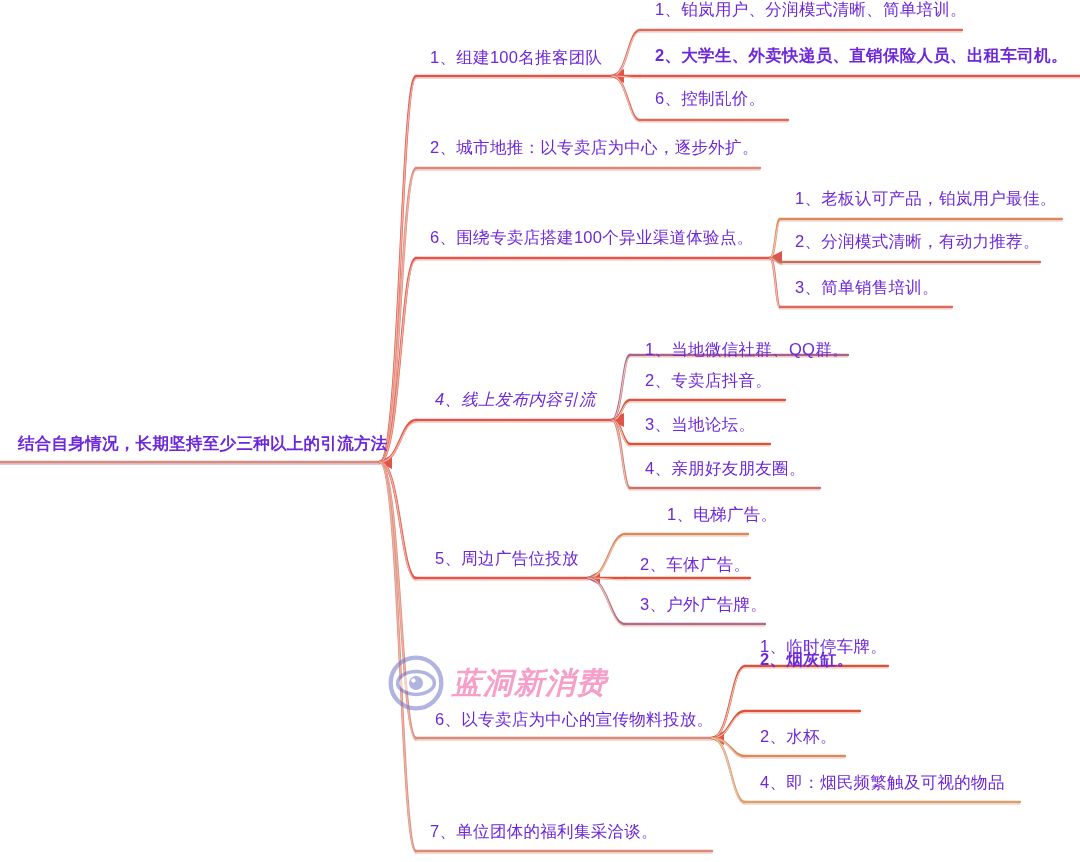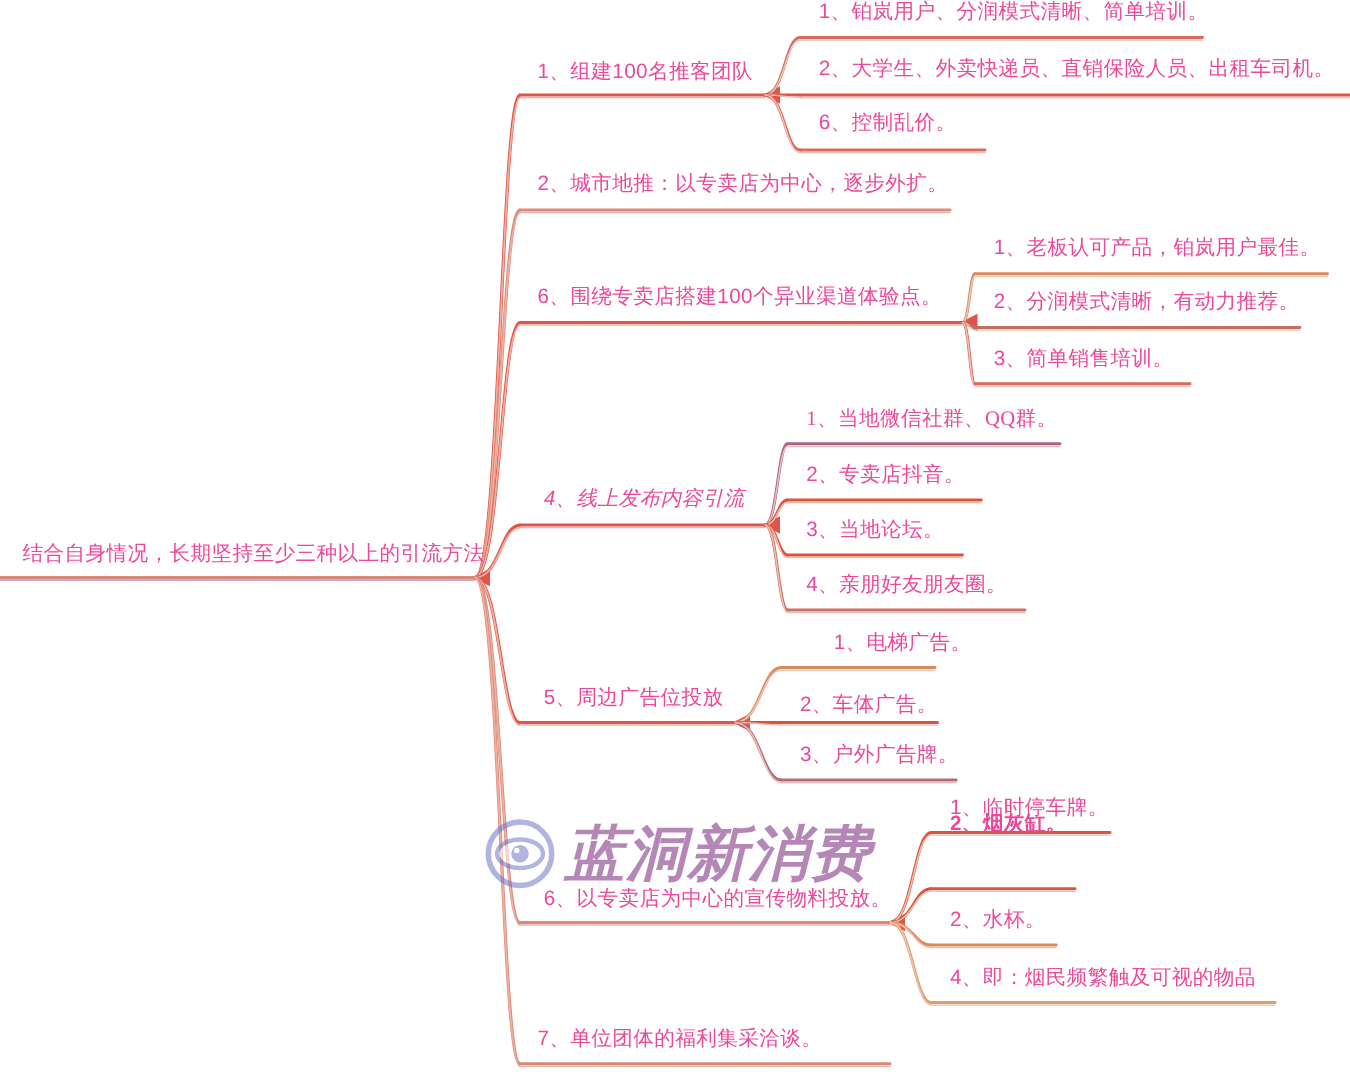--- a/index.html
+++ b/index.html
@@ -23,27 +23,27 @@
     position: absolute;
     left: 0;
     top: 0;
     width: 1080px;
     height: 862px;
     pointer-events: none;
   }
   .node {
     position: absolute;
     white-space: nowrap;
-    color: #ec4899;
+    color: #6d28d9;
     line-height: 1.1;
     letter-spacing: 0.3px;
   }
   .node-root {
     font-size: 16.5px;
-    font-weight: 400;
+    font-weight: 700;
   }
   .node-l1 {
     font-size: 16.5px;
     font-weight: 400;
   }
   .node-l2 {
     font-size: 16.5px;
     font-weight: 400;
   }
   .watermark {
@@ -58,24 +58,24 @@
     align-items: center;
   }
   .wm-logo {
     width: 56px;
     height: 56px;
     flex: 0 0 56px;
     margin-right: 8px;
   }
   .wm-text {
     font-family: "DejaVu Sans", sans-serif;
-    font-size: 48px;
+    font-size: 30px;
     font-weight: bold;
     font-style: italic;
-    color: #701a75;
+    color: #ec4899;
     letter-spacing: 1px;
     line-height: 1;
   }
 </style>
 </head>
 <body>
 
 <div id="mindmap">
 
   <svg id="edges" viewBox="0 0 1080 862" xmlns="http://www.w3.org/2000/svg">
@@ -182,29 +182,29 @@
       <path d="M 380 462 C 399.8 462, 400.88 851, 416 851" stroke="#d98a7a" stroke-width="2.6" fill="none" stroke-linecap="round"></path>
       <path d="M 380 462 C 399.8 462, 400.88 853.2, 416 853.2" stroke="#f0b0a0" stroke-width="1.4" fill="none" stroke-linecap="round"></path>
       <path d="M 416 851 L 712 851" stroke="#d98a7a" stroke-width="2.4" fill="none" stroke-linecap="round"></path>
       <path d="M 416 853 L 712 853" stroke="#eab4a8" stroke-width="1.1" fill="none" stroke-linecap="round"></path>
     </svg>
 
   <div id="nodes">
       <div class="node node-root" style="left: 18px; top: 434px;">结合自身情况，长期坚持至少三种以上的引流方法</div>
       <div class="node node-l1" style="left: 430px; top: 48px;">1、组建100名推客团队</div>
       <div class="node node-l2" style="left: 655px; top: 0px;">1、铂岚用户、分润模式清晰、简单培训。</div>
-      <div class="node node-l2" style="left: 655px; top: 46px;">2、大学生、外卖快递员、直销保险人员、出租车司机。</div>
+      <div class="node node-l2" style="left: 655px; top: 46px; font-weight: bold;">2、大学生、外卖快递员、直销保险人员、出租车司机。</div>
       <div class="node node-l2" style="left: 655px; top: 89px;">6、控制乱价。</div>
       <div class="node node-l1" style="left: 430px; top: 138px;">2、城市地推：以专卖店为中心，逐步外扩。</div>
       <div class="node node-l1" style="left: 430px; top: 228px;">6、围绕专卖店搭建100个异业渠道体验点。</div>
       <div class="node node-l2" style="left: 795px; top: 189px;">1、老板认可产品，铂岚用户最佳。</div>
       <div class="node node-l2" style="left: 795px; top: 232px;">2、分润模式清晰，有动力推荐。</div>
       <div class="node node-l2" style="left: 795px; top: 278px;">3、简单销售培训。</div>
       <div class="node node-l1" style="left: 435px; top: 390px; font-style: italic;">4、线上发布内容引流</div>
-      <div class="node node-l2" style="left: 645px; top: 326px; font-family: Liberation Serif, serif;">1、当地微信社群、QQ群。</div>
+      <div class="node node-l2" style="left: 645px; top: 340px;">1、当地微信社群、QQ群。</div>
       <div class="node node-l2" style="left: 645px; top: 371px;">2、专卖店抖音。</div>
       <div class="node node-l2" style="left: 645px; top: 415px;">3、当地论坛。</div>
       <div class="node node-l2" style="left: 645px; top: 459px;">4、亲朋好友朋友圈。</div>
       <div class="node node-l1" style="left: 435px; top: 549px;">5、周边广告位投放</div>
       <div class="node node-l2" style="left: 640px; top: 505px; margin-left: 27px;">1、电梯广告。</div>
       <div class="node node-l2" style="left: 640px; top: 555px; text-align: right;">2、车体广告。</div>
       <div class="node node-l2" style="left: 640px; top: 595px;">3、户外广告牌。</div>
       <div class="node node-l1" style="left: 435px; top: 710px;">6、以专卖店为中心的宣传物料投放。</div>
       <div class="node node-l2" style="left: 760px; top: 637px;">1、临时停车牌。</div>
       <div class="node node-l2" style="left: 760px; top: 650px; font-weight: bold;">2、烟灰缸。</div>

